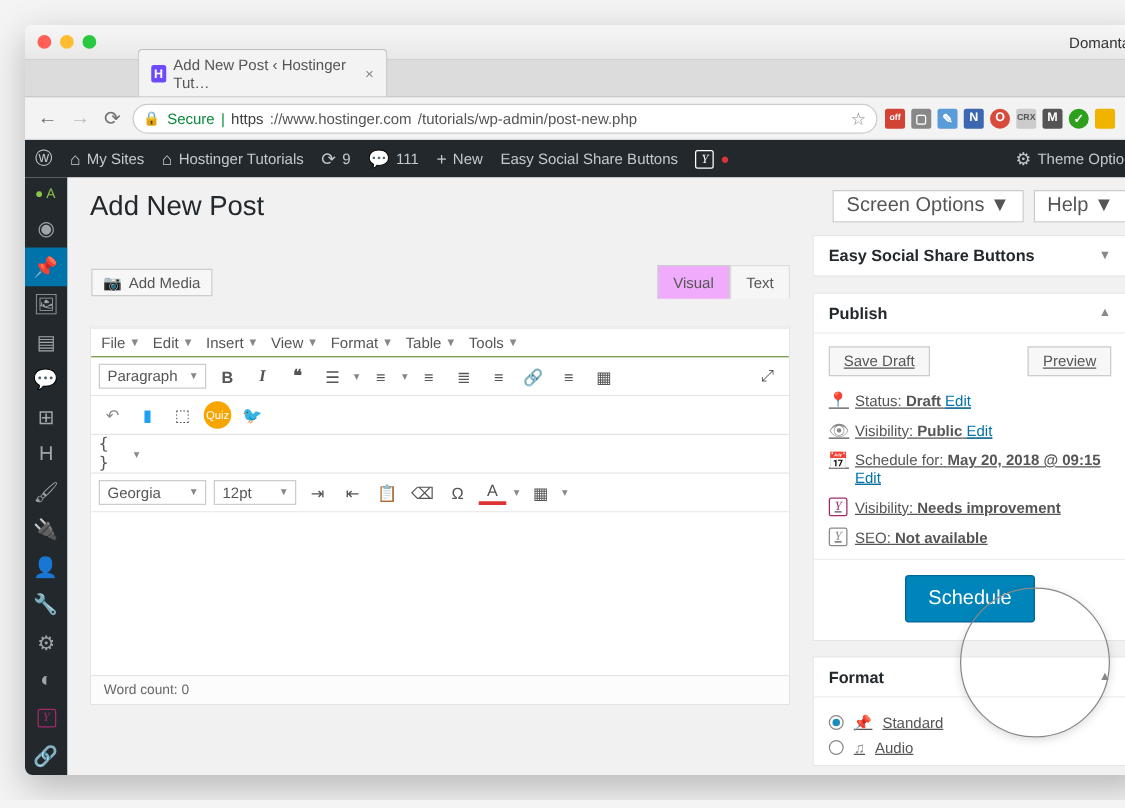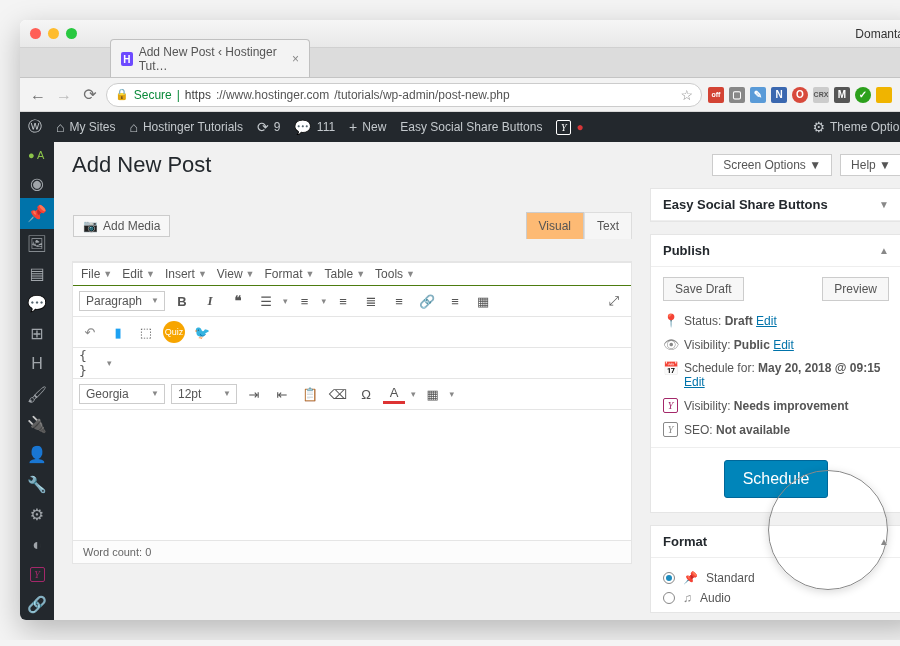--- a/index.html
+++ b/index.html
@@ -34,49 +34,49 @@
   
   .surface { position:absolute; top:122px; bottom:0; left:0; right:0; display:flex; }
   .left-rail { width:34px; background:#23282d; display:flex; flex-direction:column;}
   .left-rail .mi{ height:32px; display:flex; align-items:center; justify-content:center; color:#a0a5aa; font-size:16px;}
   .left-rail .mi.active{ background:#0073aa; color:#fff;}
   .left-rail .top-dot{ height:28px; display:flex; align-items:center; padding-left:8px; color:#8bc34a; font-size:11px;}
   .content { flex:1; background:#f1f1f1; padding:10px 18px 0 18px; overflow:hidden; position:relative;}
   .content-head { display:flex; align-items:center;}
   .page-title { font-size:22px; font-weight:400; color:#23282d; }
   .screen-opts { margin-left:auto; display:flex; gap:8px;}
-  .pill-btn { background:#fff; border:1px solid #ccc; font-size:12px; padding:3px 10px; color:#555;}
+  .pill-btn { background:#fff; border:1px solid #ccc; font-size:16px; padding:3px 10px; color:#555;}
   .cols { display:flex; gap:18px; margin-top:10px; align-items:flex-start;}
   .main-col { flex:1; min-width:0;}
   .title-input{ width:100%; background:#fff; border:1px solid #ddd; padding:10px 14px; font-size:20px; color:#888;}
   .editor-wrap{ margin-top:20px; border:1px solid #e5e5e5; background:#fff;}
   .add-row{ display:flex; align-items:center; padding:6px 0 2px 0;}
   .add-media{ border:1px solid #ccc; background:#f7f7f7; padding:3px 9px; font-size:12px; color:#555; display:flex; align-items:center; gap:5px; margin-left:1px;}
   .tabs{ margin-left:auto; display:flex;}
   .tab{ border:1px solid #ddd; border-bottom:none; padding:6px 12px; font-size:12px; color:#555; background:#f6f6f6;}
-  .tab.active{ background:#fdba74; border-color:#ccc;}
+  .tab.active{ background:#f0abfc; border-color:#ccc;}
   .ed-menubar{ background:#fff; border-top:1px solid #e5e5e5; border-bottom:1px solid #4d7c0f; padding:4px 8px; display:flex; gap:10px; font-size:12px; color:#555;}
   .ed-menubar span{display:flex; align-items:center; gap:3px;}
   .dd{ font-size:9px; color:#888;}
   .tb{ border-bottom:1px solid #e5e5e5; background:#fff; padding:4px 6px; display:flex; align-items:center; gap:6px; flex-wrap:nowrap;}
   .sel{ border:1px solid #ccc; background:#fff; font-size:12px; padding:2px 18px 2px 6px; color:#555; position:relative; min-width:86px;}
   .sel:after{content:"▼"; position:absolute; right:5px; top:4px; font-size:8px; color:#888;}
   .sel.sm{min-width:66px;}
   .tbtn{ width:22px; height:22px; display:flex; align-items:center; justify-content:center; font-size:13px; color:#555;}
   .tbtn.b{font-weight:900;}
   .tbtn.i{font-style:italic; font-family:serif; font-weight:bold;}
   .tbtn.end{margin-left:auto;}
   .ed-body{ height:130px; background:#fff;}
   .ed-foot{ border-top:1px solid #e5e5e5; background:#fcfcfc; padding:5px 10px; font-size:11px; color:#666;}
   
   .side{ width:252px; display:flex; flex-direction:column; gap:12px;}
   .box{ background:#fff; border:1px solid #e5e5e5;}
   .box-h{ padding:8px 12px; font-size:13px; font-weight:bold; color:#23282d; border-bottom:1px solid #eee; display:flex; align-items:center;}
   .box-h .tog{margin-left:auto; color:#888; font-size:10px;}
-  .box-b{ padding:10px 12px; font-size:12px; color:#555;}
+  .box-b{ padding:10px 12px; font-size:12px; color:#555;text-decoration:underline;}
   .row{ display:flex; align-items:center; gap:6px; margin-bottom:9px;}
   .row .ico{ color:#888; width:15px; font-size:13px;}
   .linka{ color:#0073aa; text-decoration:underline;}
   .btn-s{ border:1px solid #ccc; background:#f7f7f7; padding:4px 11px; font-size:12px; color:#555;}
   .btn-primary{ background:#0085ba; color:#fff; border:1px solid #006799; padding:9px 18px; font-size:16px; border-radius:3px;}
   .pub-actions{ display:flex; gap:8px; margin-bottom:12px;}
   .pub-actions .right{ margin-left:auto;}
   .yoast{ display:inline-flex; width:15px; height:15px; border:1px solid #a4286a; color:#a4286a; align-items:center; justify-content:center; font-size:10px; font-style:italic; font-family:serif; border-radius:2px;}
   .schedule-box{ display:flex; justify-content:center; padding:0 12px 14px 12px;}
   .format-opt{ display:flex; align-items:center; gap:8px; font-size:12px; color:#555; padding:3px 0;}

